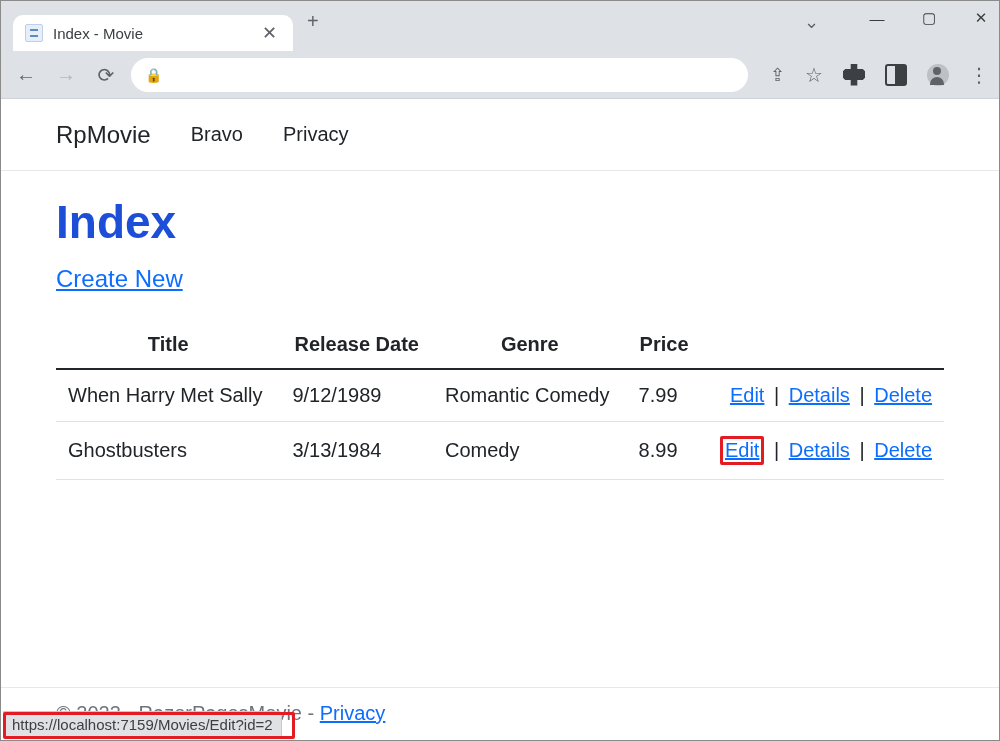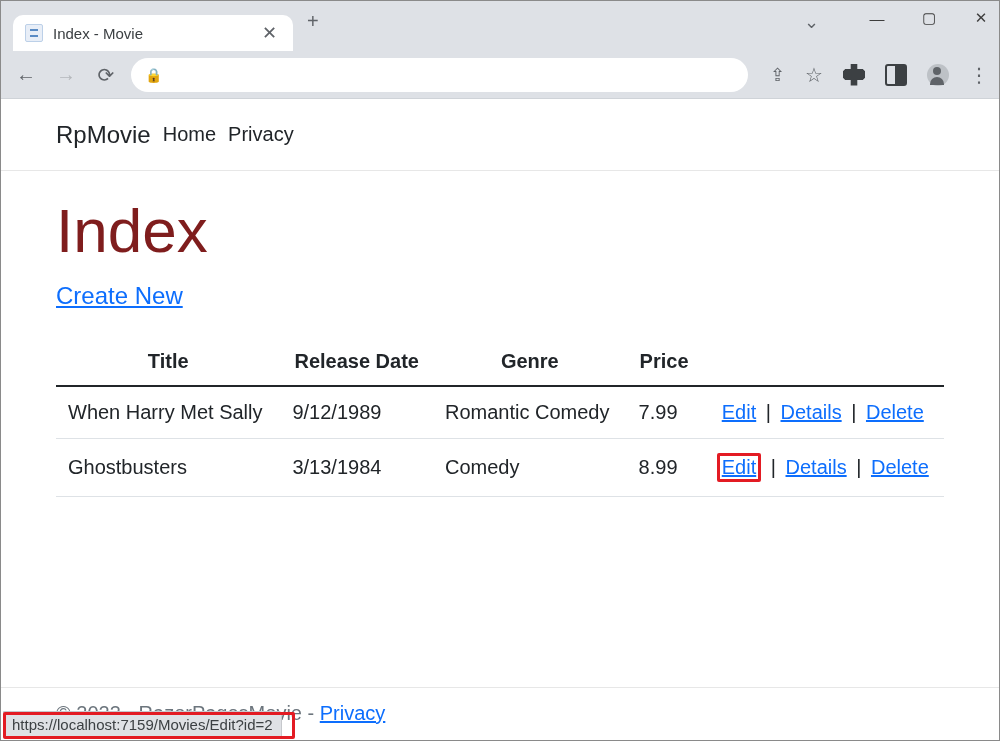--- a/index.html
+++ b/index.html
@@ -116,46 +116,46 @@
   .kebab { font-size: 20px; letter-spacing: 0; }
   
   .page {
     background:#fff;
   }
   .site-nav {
     height: 72px;
     display: flex;
     align-items: center;
     padding: 0 55px;
-    gap: 12px;
+    gap: 40px;
     border-bottom: 1px solid #e7e7e7;
   }
   .brand { font-size: 24px; color: #212529; }
   .nav-link { font-size: 20px; color: #212529; }
   .container { padding: 24px 55px 0 55px; }
-  h1.page-title { font-size: 62px; font-weight: 400; margin-bottom: 16px; color: #7f1d1d; }
+  h1.page-title { font-size: 46px; font-weight: 700; margin-bottom: 16px; color: #1d4ed8; }
   a.link { color: #0d6efd; text-decoration: underline; font-size: 24px; }
   table {
     width: 100%;
     border-collapse: collapse;
     margin-top: 28px;
     font-size: 20px;
     color: #212529;
   }
   thead th {
     text-align: center;
     font-weight: 700;
     padding: 12px 12px;
     border-bottom: 2px solid #212529;
   }
   tbody td {
     padding: 14px 12px;
     border-bottom: 1px solid #dee2e6;
   }
-  .actions { text-align: center; white-space: nowrap; margin-top: 21px; }
+  .actions { text-align: right; white-space: nowrap; margin-top: 21px; }
   .actions a { color: #0d6efd; text-decoration: underline; }
   .sep { color: #212529; padding: 0 4px; }
   .highlight-box {
     border: 3px solid #e31b23;
     padding: 0 2px;
     display: inline-block;
     border-radius: 2px;
   }
   footer {
     position: absolute;
@@ -224,21 +224,21 @@
     <span class="ext-icon"></span>
     <span class="side-icon"></span>
     <span class="avatar-circ"></span>
     <span class="kebab">⋮</span>
   </div>
 </div>
 
 <div class="page">
   <div class="site-nav">
     <span class="brand">RpMovie</span>
-    <span class="nav-link">Home</span>
+    <span class="nav-link">Bravo</span>
     <span class="nav-link">Privacy</span>
   </div>
 
   <div class="container">
     <h1 class="page-title">Index</h1>
     <a href="#" class="link">Create New</a>
 
     <table>
       <thead>
         <tr>

